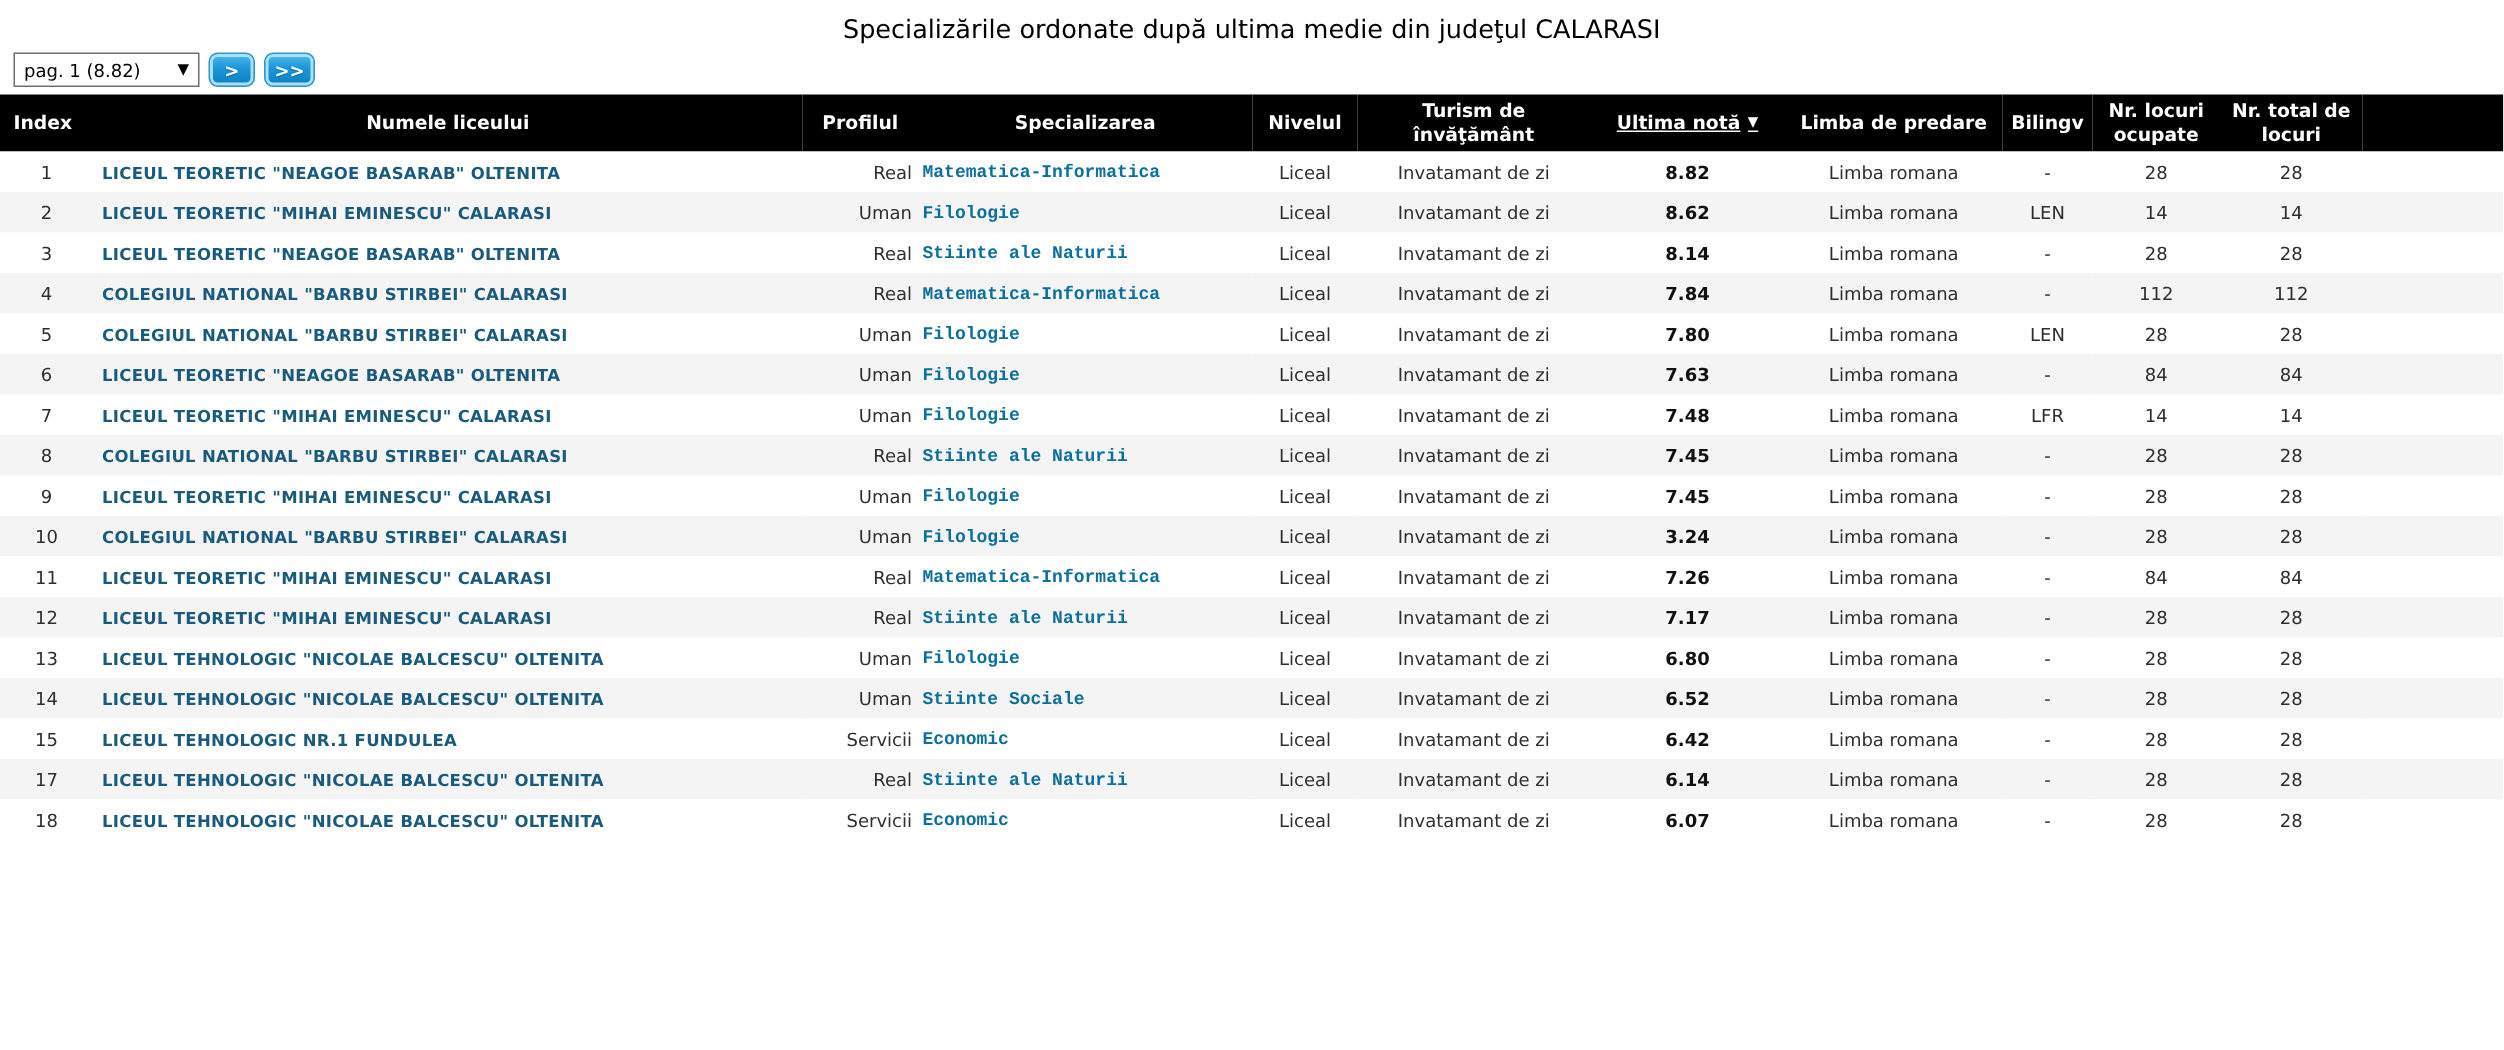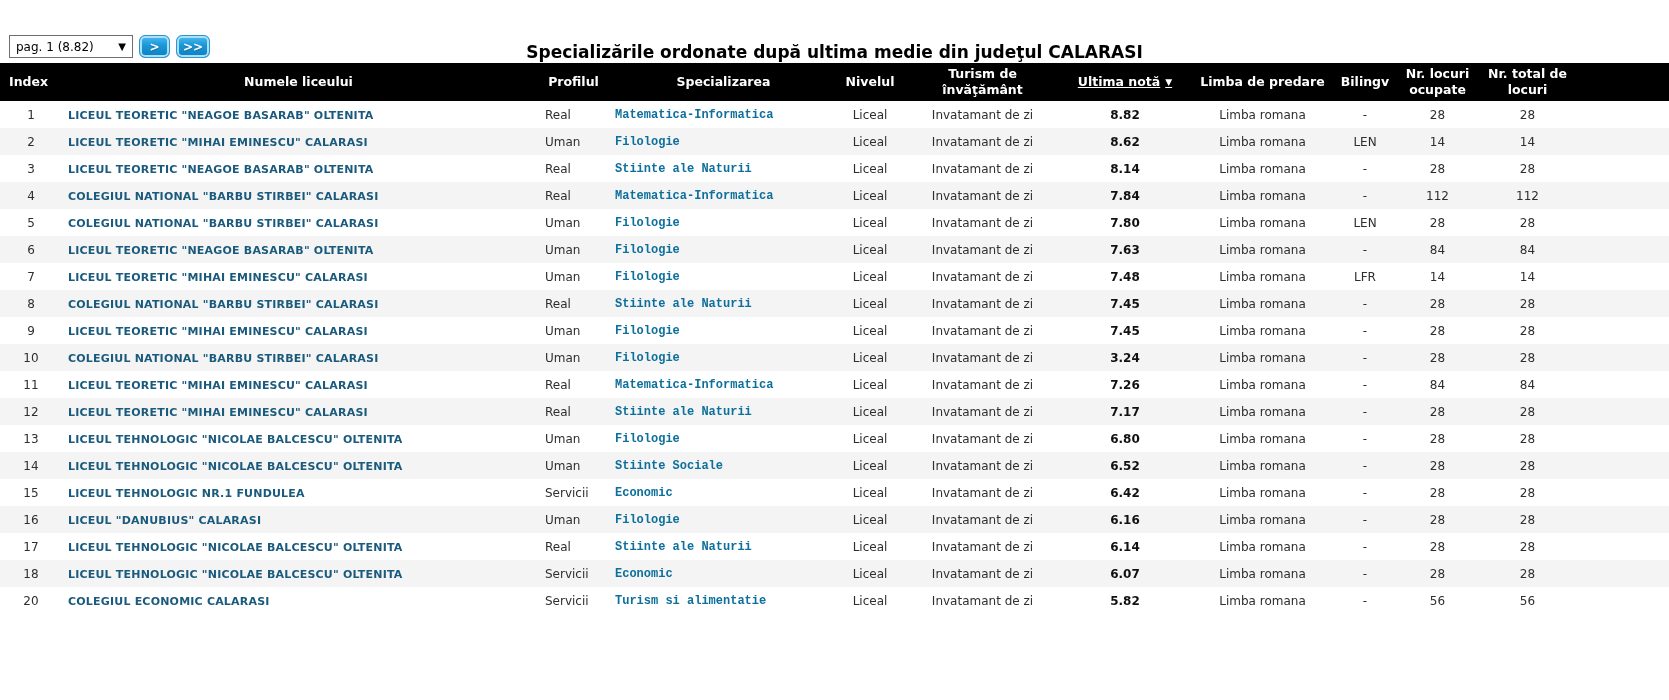--- a/index.html
+++ b/index.html
@@ -3,21 +3,21 @@
 <meta charset="utf-8">
 <style>
   * { box-sizing: border-box; }
   html,body { margin:0; padding:0; background:#fff; }
   .page {
     position:relative; width:1669px; height:700px; background:#fff; overflow:hidden;
     font-family:"DejaVu Sans", sans-serif;
   }
   .page-title {
     position:absolute; top:10px; left:0; width:100%;
-    text-align:center; font-size:17px; font-weight:bold; color:#000;margin-top:32px;
+    text-align:center; font-size:17px; font-weight:normal; color:#000;
   }
   .controls { position:absolute; top:35px; left:9px; display:flex; align-items:flex-start; gap:6px; }
   .page-select {
     width:124px; height:23px; border:1px solid #6f6f6f; background:#fff;
     display:flex; align-items:center; justify-content:space-between;
     padding:0 6px; font-size:12px; color:#000; cursor:pointer;
   }
   .page-select .arrow { font-size:10px; color:#000; }
   .nav-btn {
     min-width:31px; height:23px; padding:0 6px;
@@ -39,21 +39,21 @@
     height:38px; padding:2px 4px; text-align:center; vertical-align:middle;
     font-size:12.5px; line-height:1.25;
   }
   thead th.sortable { cursor:pointer;text-decoration:underline; }
   .sort-arrow { font-size:9px; margin-left:5px; vertical-align:middle; }
   tbody td { height:27px; padding:0 4px; color:#2e2e2e; vertical-align:middle; text-align:center; }
   tbody tr:nth-child(even) { background:#f4f4f4; }
   tbody tr:nth-child(odd)  { background:#ffffff; }
   td.c-school { text-align:left; padding-left:6px; }
   td.c-spec   { text-align:left; padding-left:3px;font-family:Liberation Mono, monospace; }
-  td.c-profile{ text-align:left; padding-left:10px; }
+  td.c-profile{ text-align:right; padding-left:10px; }
   .school-link {
     color:#1a5a7d; font-weight:bold; font-size:11px; letter-spacing:.2px; cursor:pointer;
   }
   .spec-link { color:#0c6f9c; font-weight:bold; font-size:12px; cursor:pointer; }
   td.c-grade { font-weight:bold; color:#111; }
 </style>
 </head>
 <body>
 
 <div class="page">
@@ -319,34 +319,20 @@
     <td class="c-level">Liceal</td>
     <td class="c-form">Invatamant de zi</td>
     <td class="c-grade">6.42</td>
     <td class="c-lang">Limba romana</td>
     <td class="c-biling">-</td>
     <td class="c-occ">28</td>
     <td class="c-total">28</td>
     <td class="c-spacer"></td>
   </tr>
 
-  <tr>
-    <td class="c-index">16</td>
-    <td class="c-school"><span class="school-link">LICEUL "DANUBIUS" CALARASI</span></td>
-    <td class="c-profile">Uman</td>
-    <td class="c-spec"><span class="spec-link">Filologie</span></td>
-    <td class="c-level">Liceal</td>
-    <td class="c-form">Invatamant de zi</td>
-    <td class="c-grade">6.16</td>
-    <td class="c-lang">Limba romana</td>
-    <td class="c-biling">-</td>
-    <td class="c-occ">28</td>
-    <td class="c-total">28</td>
-    <td class="c-spacer"></td>
-  </tr>
 
   <tr>
     <td class="c-index">17</td>
     <td class="c-school"><span class="school-link">LICEUL TEHNOLOGIC "NICOLAE BALCESCU" OLTENITA</span></td>
     <td class="c-profile">Real</td>
     <td class="c-spec"><span class="spec-link">Stiinte ale Naturii</span></td>
     <td class="c-level">Liceal</td>
     <td class="c-form">Invatamant de zi</td>
     <td class="c-grade">6.14</td>
     <td class="c-lang">Limba romana</td>
@@ -365,30 +351,16 @@
     <td class="c-form">Invatamant de zi</td>
     <td class="c-grade">6.07</td>
     <td class="c-lang">Limba romana</td>
     <td class="c-biling">-</td>
     <td class="c-occ">28</td>
     <td class="c-total">28</td>
     <td class="c-spacer"></td>
   </tr>
 
 
-  <tr>
-    <td class="c-index">20</td>
-    <td class="c-school"><span class="school-link">COLEGIUL ECONOMIC CALARASI</span></td>
-    <td class="c-profile">Servicii</td>
-    <td class="c-spec"><span class="spec-link">Turism si alimentatie</span></td>
-    <td class="c-level">Liceal</td>
-    <td class="c-form">Invatamant de zi</td>
-    <td class="c-grade">5.82</td>
-    <td class="c-lang">Limba romana</td>
-    <td class="c-biling">-</td>
-    <td class="c-occ">56</td>
-    <td class="c-total">56</td>
-    <td class="c-spacer"></td>
-  </tr>
 </tbody>
   </table>
 
 </div>
 
 </body></html>

